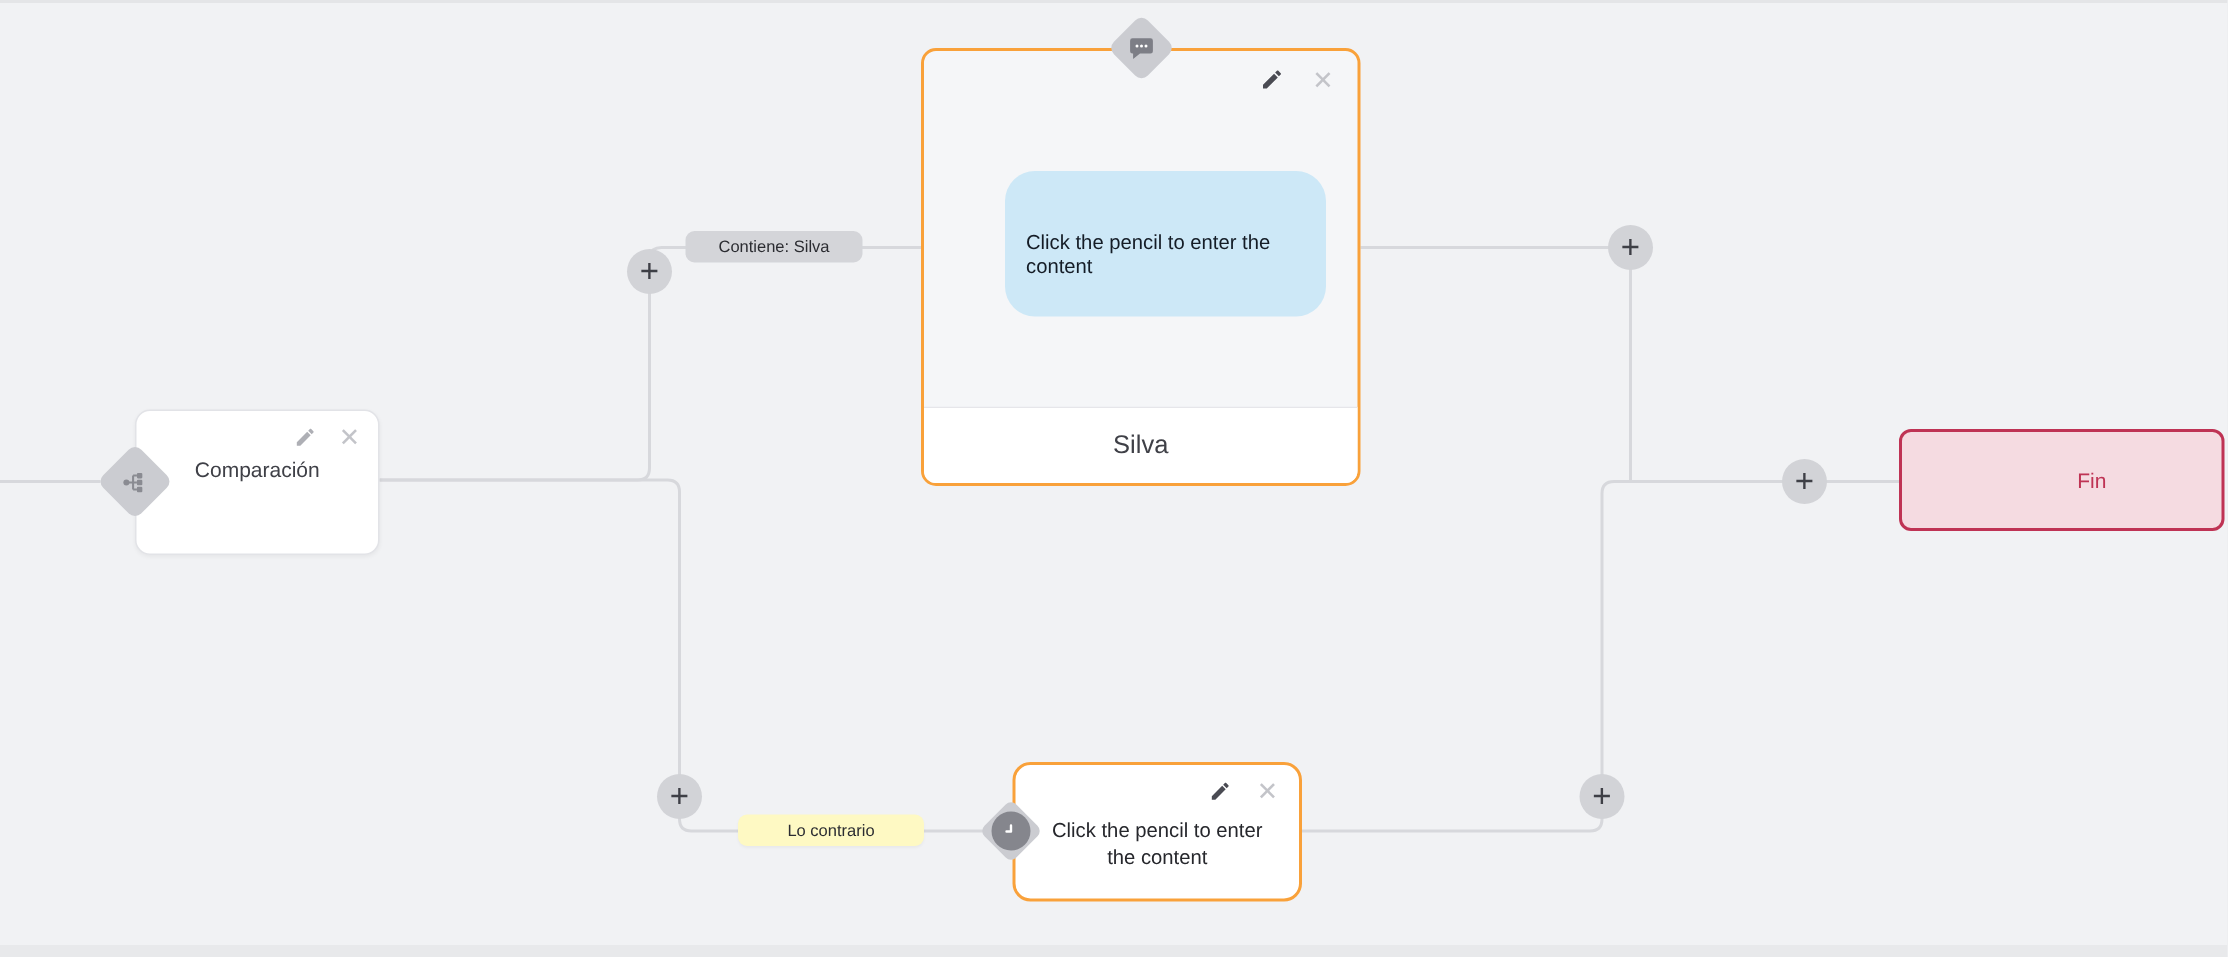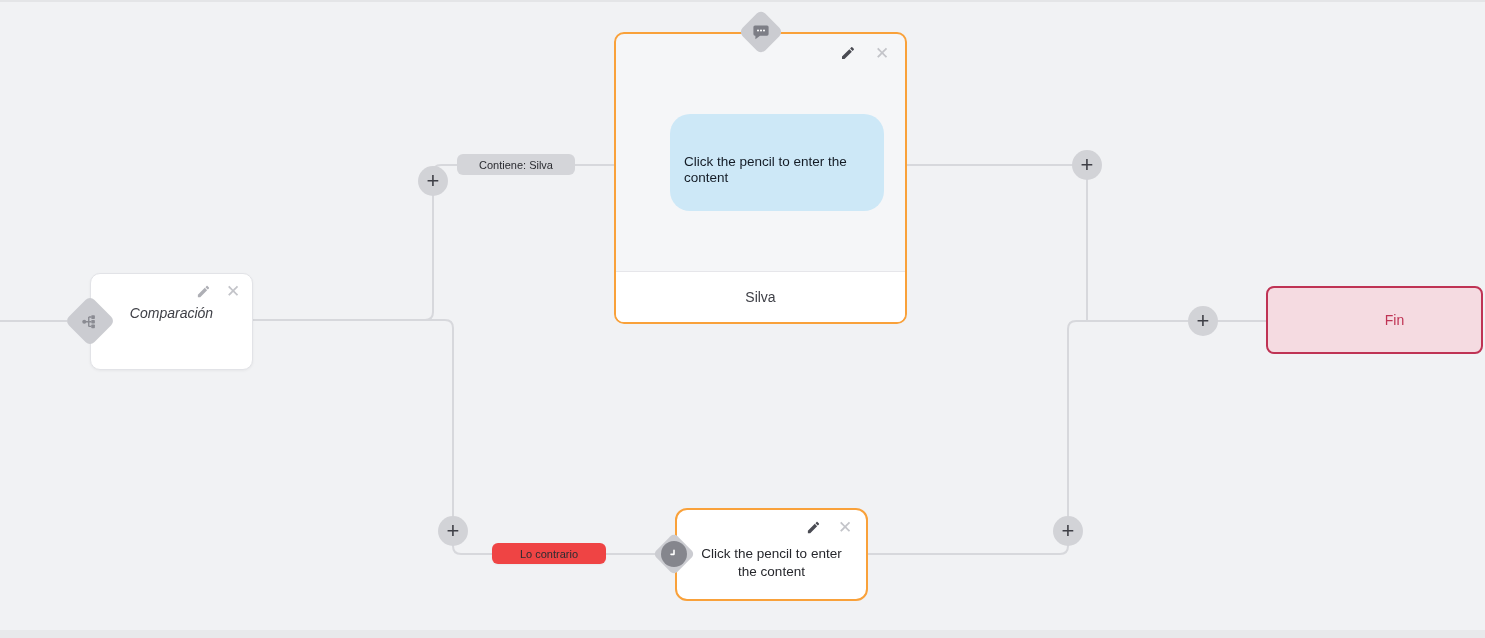--- a/index.html
+++ b/index.html
@@ -51,21 +51,21 @@
 
   
   .condition-node{
     left:90px;top:271px;width:163px;height:97px;
     border:1px solid #e2e3e7;
     box-shadow:0 1px 3px rgba(0,0,0,0.05);
   }
   .condition-title{
     margin-top:27px;
     text-align:center;
-    font-size:14px;color:#3f4047;line-height:25px;font-style:italic;
+    font-size:14px;color:#3f4047;line-height:25px;
   }
 
   
   .message-node{
     left:614px;top:30px;width:293px;height:292px;
     background:#f5f6f8;
     border:2px solid #f9a13a;
   }
   .bubble{
     position:absolute;left:54px;top:80px;
@@ -75,21 +75,21 @@
     border-radius:20px;
     padding:40px 16px 0 14px;
     font-size:13.5px;color:#141c26;line-height:1.2;
   }
   .node-footer{
     position:absolute;left:0;right:0;bottom:0;height:50px;
     background:#ffffff;
     border-top:1px solid #e6e6ea;
     border-radius:0 0 8px 8px;
     display:flex;align-items:center;justify-content:center;
-    font-size:14px;color:#3f4047;
+    font-size:17px;color:#3f4047;
   }
 
   
   .wait-node{
     left:675px;top:506px;width:193px;height:93px;
     border:2px solid #f9a13a;
     border-radius:12px;
   }
   .wait-text{
     margin:35px 14px 0 14px;
@@ -148,21 +148,21 @@
   
   .edge-pill{
     position:absolute;z-index:3;
     height:21px;
     display:flex;align-items:center;justify-content:center;
     border-radius:6px;
     font-size:11px;color:#2b2c31;
     padding:0 14px;box-sizing:border-box;
   }
   .pill-gray{left:457px;top:152px;width:118px;background:#d4d5d9;}
-  .pill-white{left:492px;top:541px;width:114px;background:#ef4444;box-shadow:0 1px 2px rgba(0,0,0,0.04);}
+  .pill-white{left:492px;top:541px;width:124px;background:#fef9c3;box-shadow:0 1px 2px rgba(0,0,0,0.04);}
 </style>
 </head>
 <body>
 
 <div class="canvas">
 
   <svg class="connectors" width="1485" height="638">
     <path d="M 0 319 H 67"></path>
     <path d="M 253 318 H 425 Q 433 318 433 310 V 171 Q 433 163 441 163 H 614"></path>
     <path d="M 253 318 H 445 Q 453 318 453 326 V 544 Q 453 552 461 552 H 658"></path>

